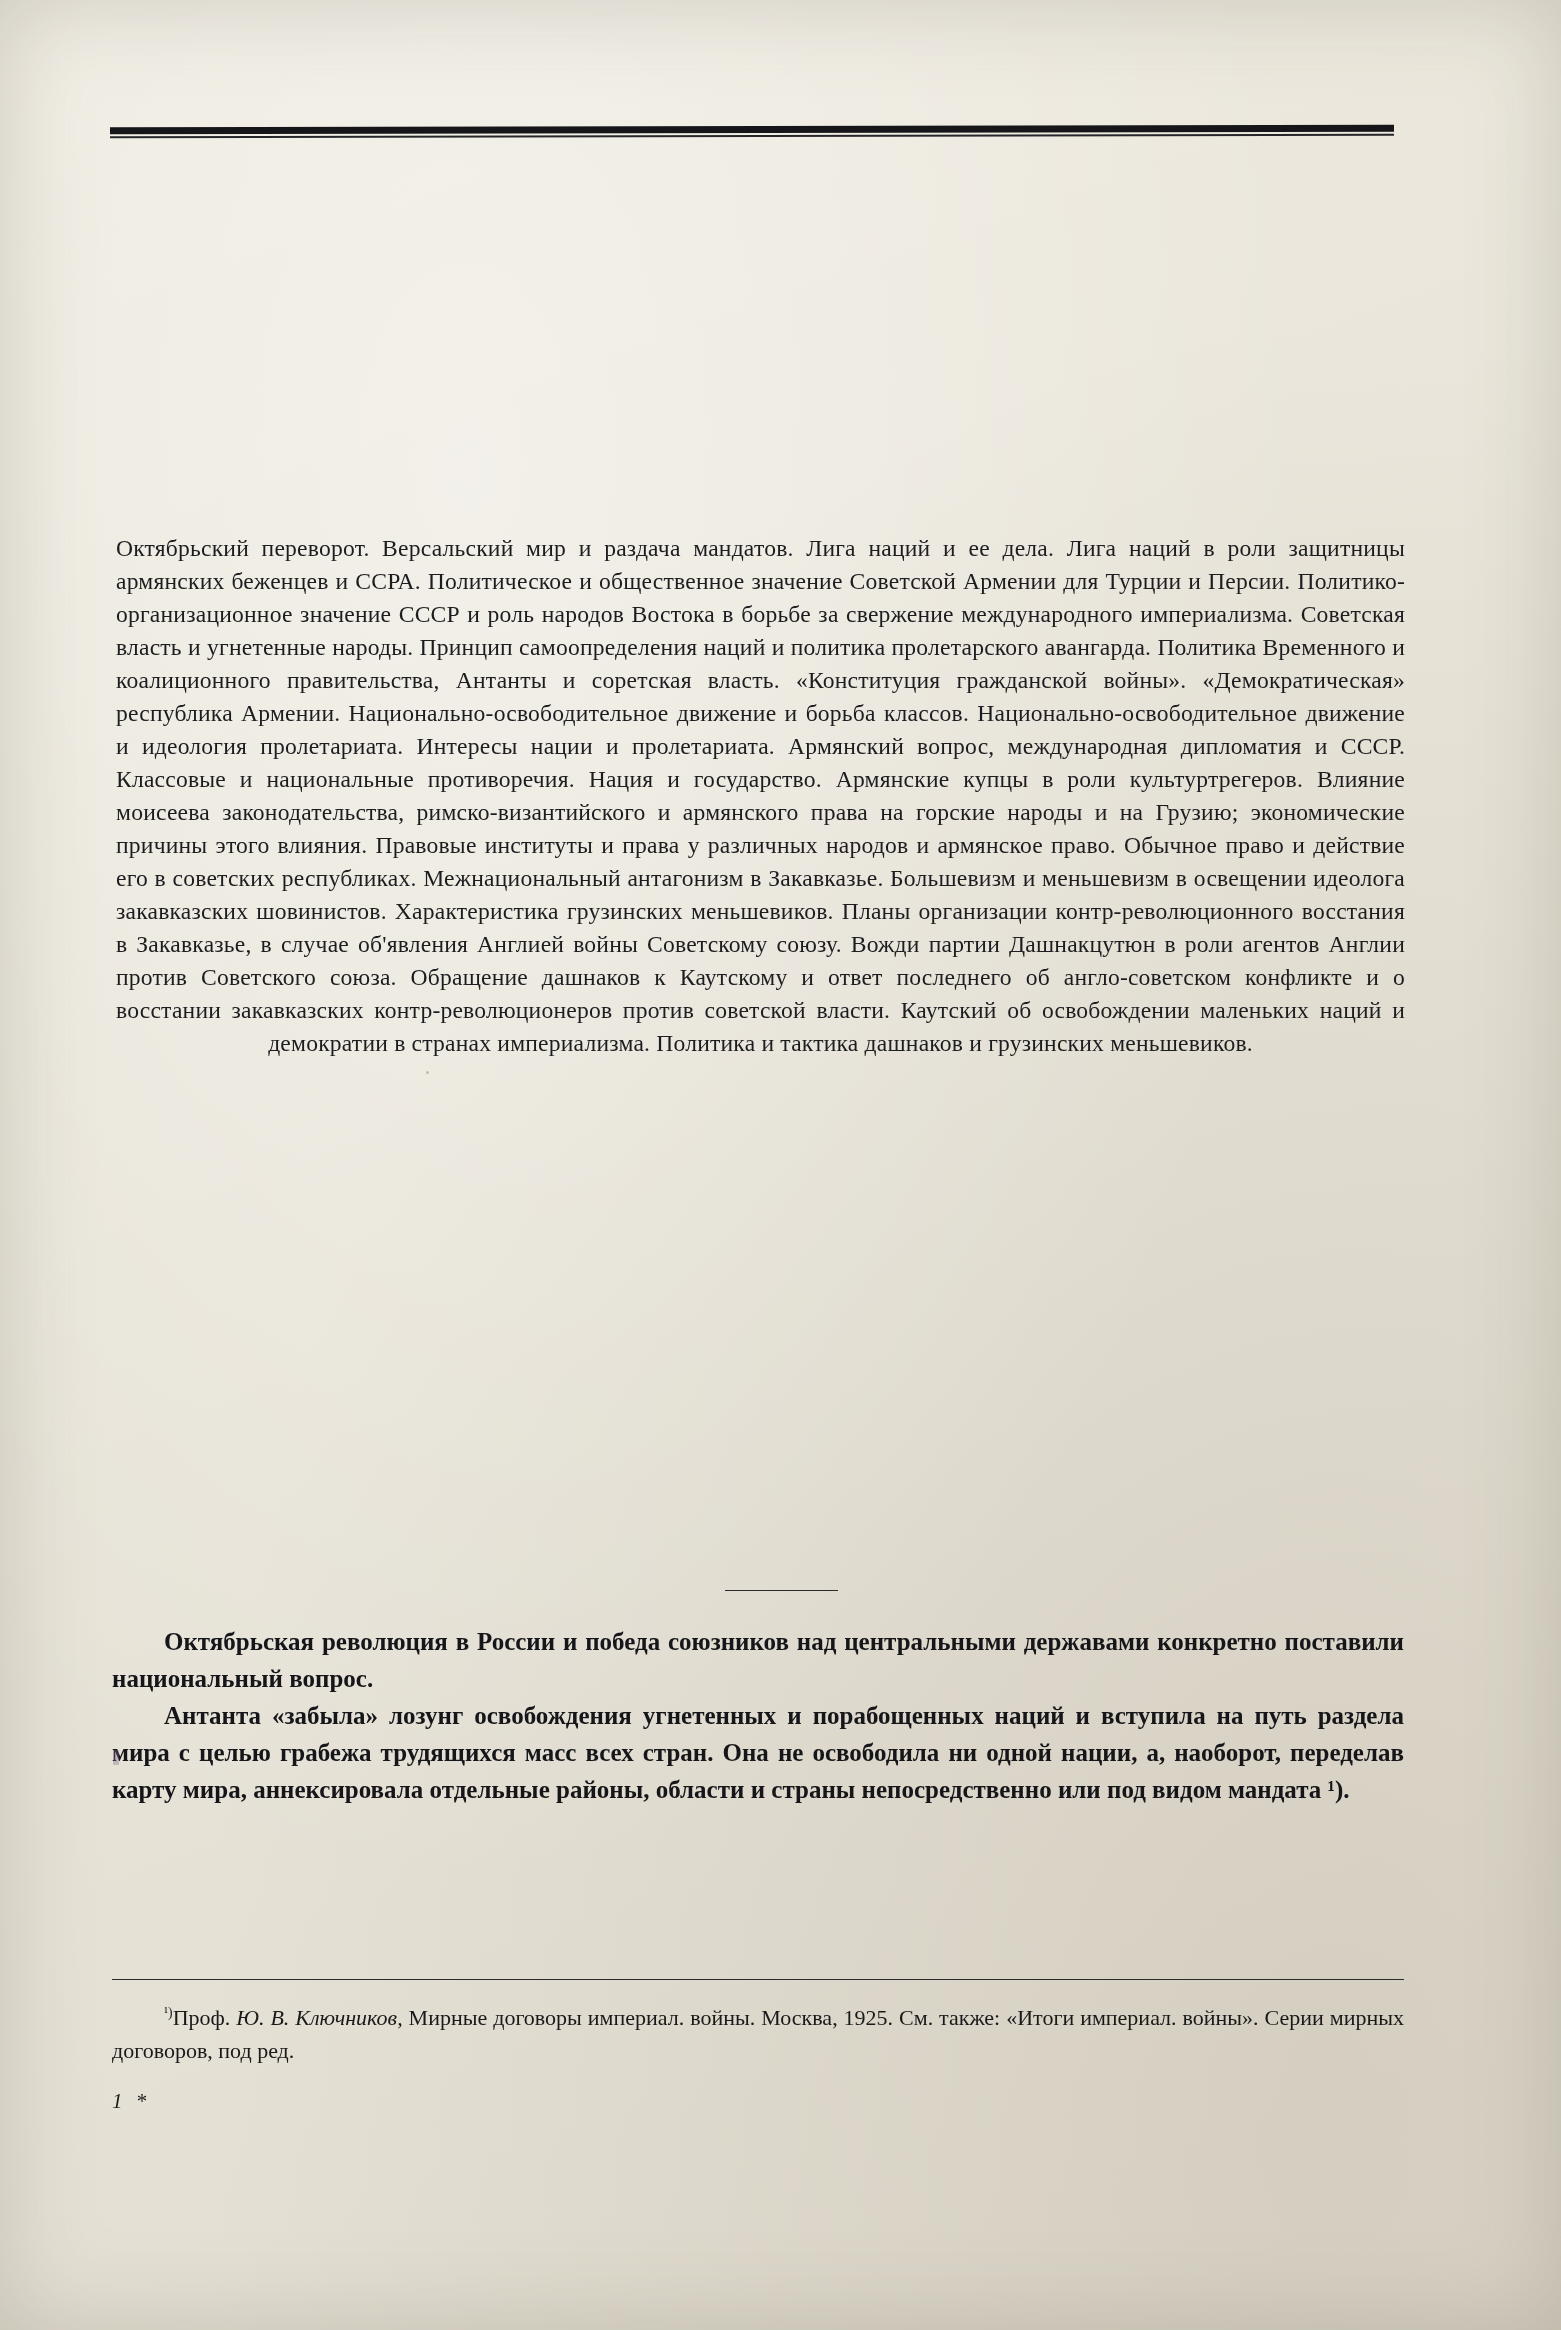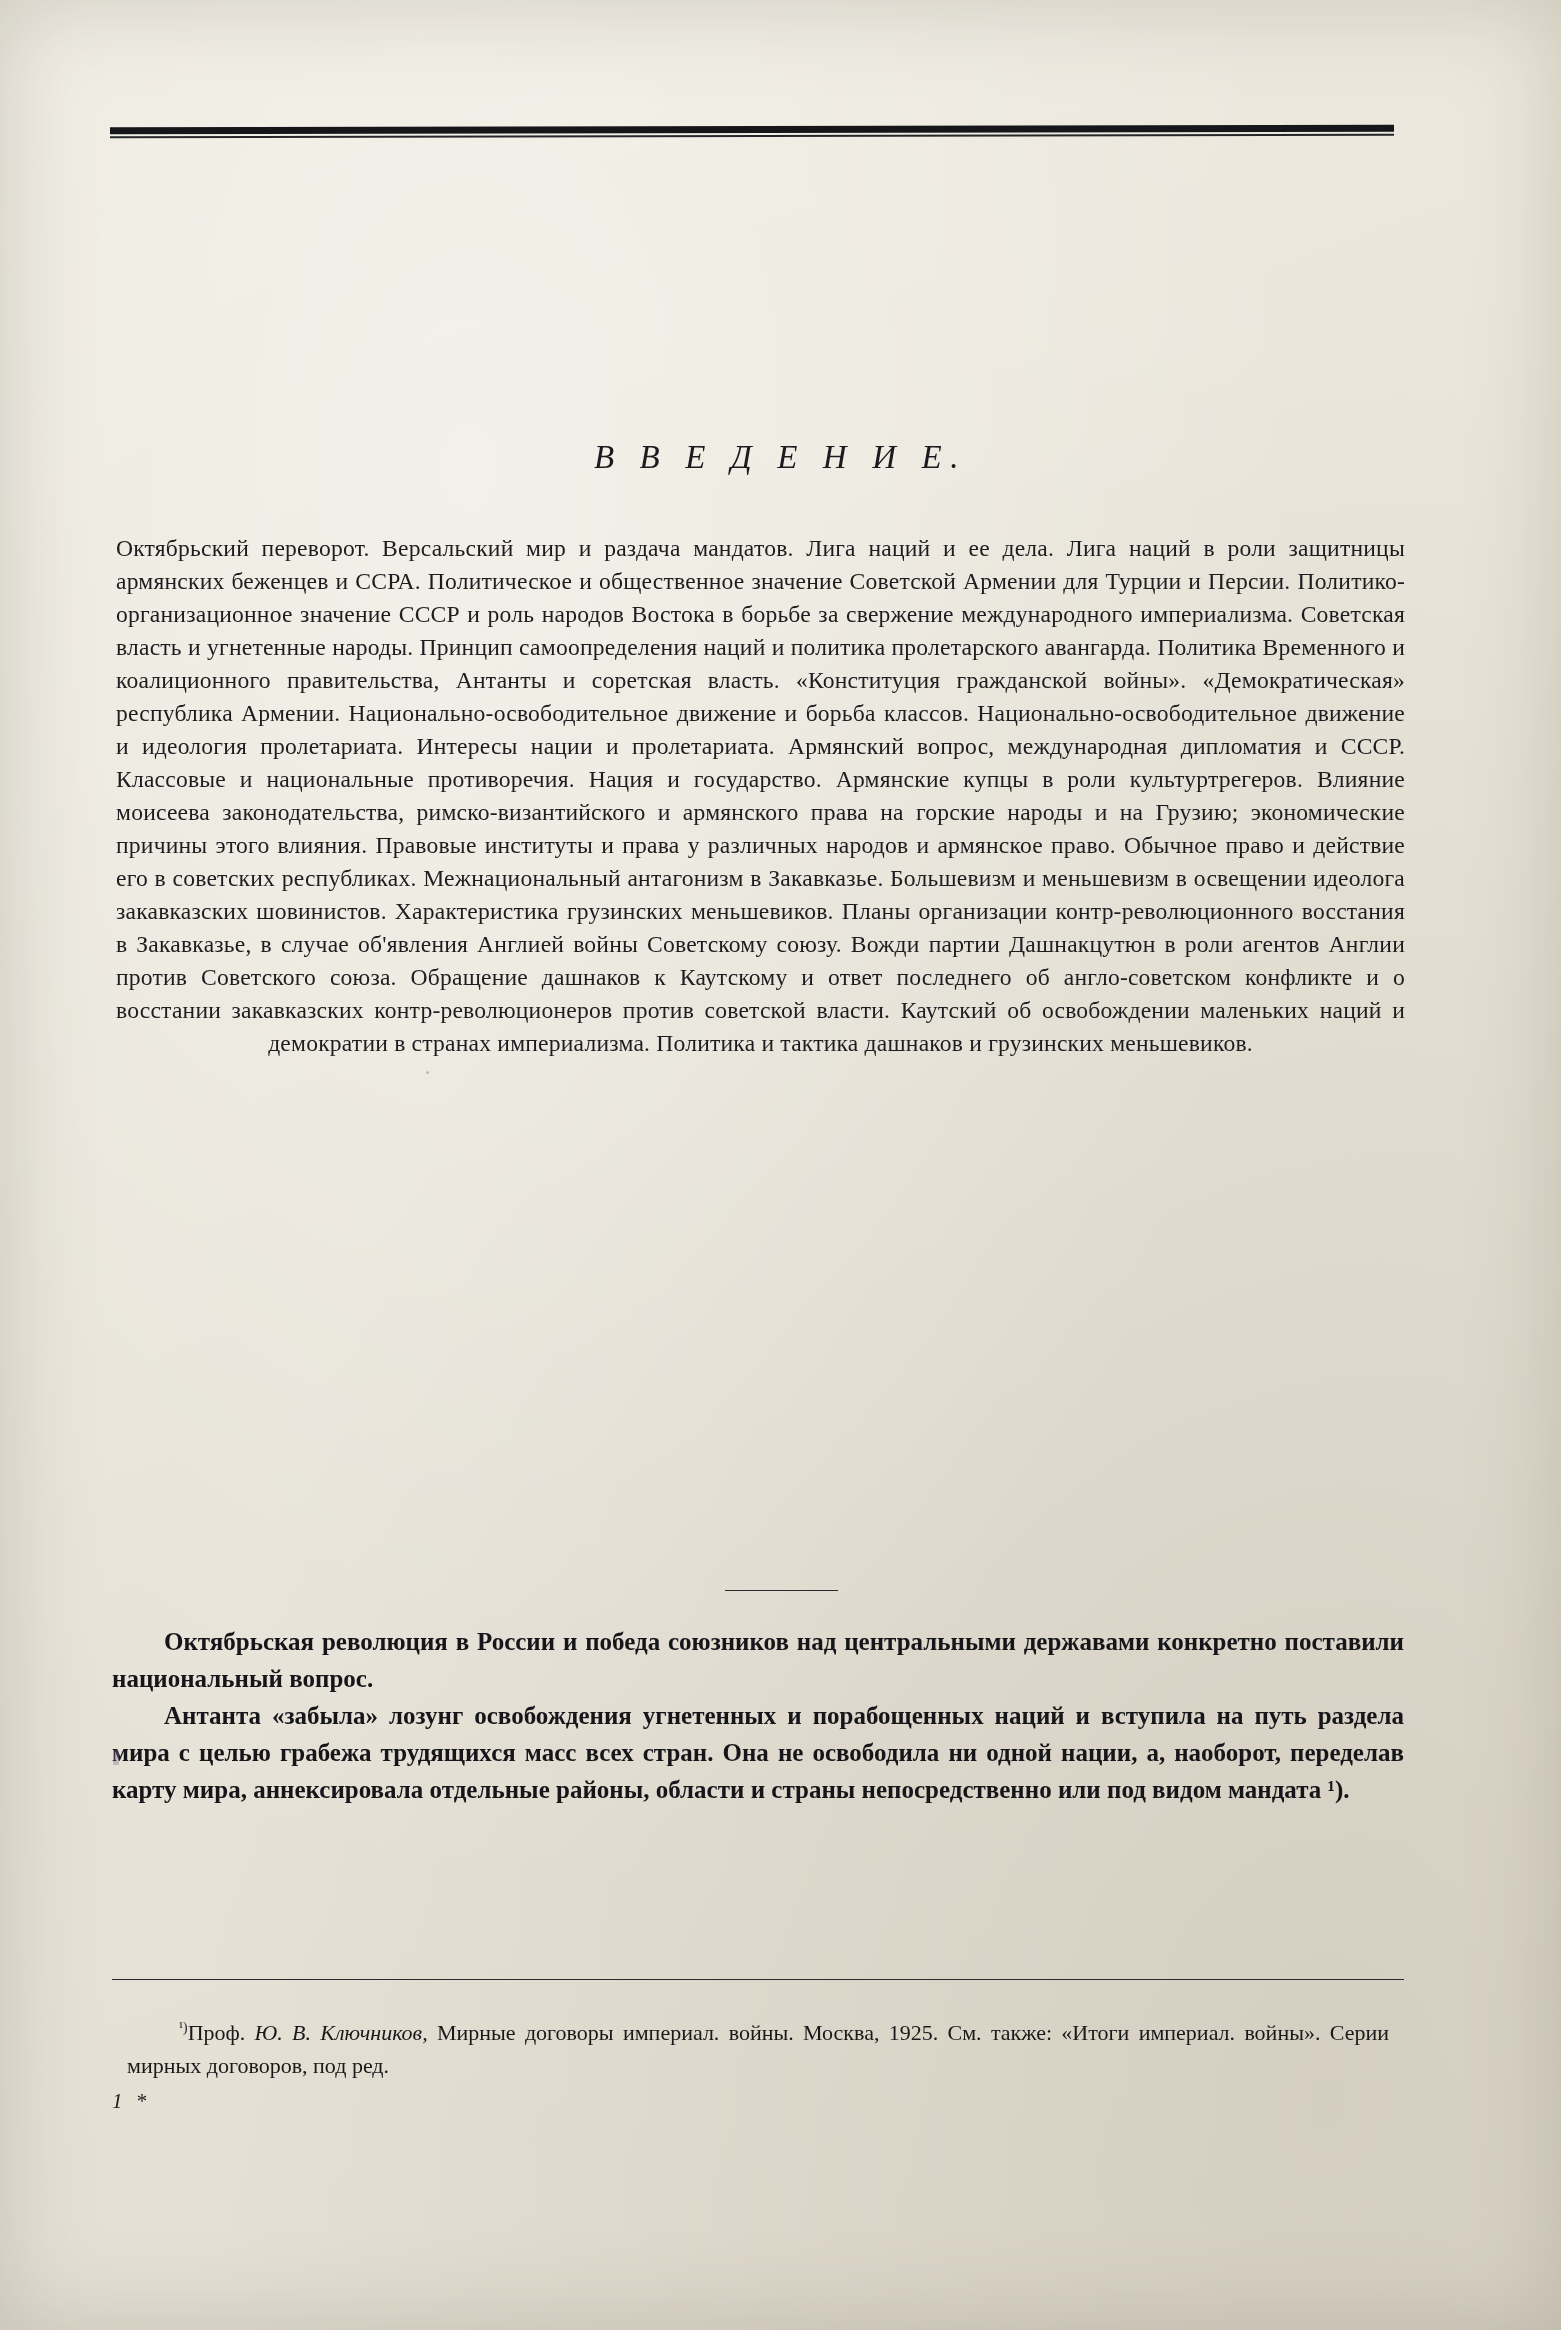--- a/index.html
+++ b/index.html
@@ -118,21 +118,21 @@
   .footnote {
     position: absolute;
     left: 112px;
     top: 1996px;
     width: 1292px;
     font-size: 22px;
     line-height: 33px;
     text-align: justify;
     color: #191919;
   }
-  .footnote p { margin: 15px; text-indent: 52px; }
+  .footnote p { margin: 0; text-indent: 52px; }
   .footnote .it { font-style: italic; }
   sup { font-size: 0.62em; vertical-align: super; }
 
   .folio {
     position: absolute;
     left: 112px;
     top: 2089px;
     font-style: italic;
     font-size: 21px;
     color: #1b1b1b;
@@ -159,21 +159,20 @@
 <div class="page">
   <div class="paper-tint"></div>
 
   <div class="content">
 
     <div class="top-rule">
       <div class="bar-thick"></div>
       <div class="bar-thin"></div>
     </div>
 
-    <div class="heading">В В Е Д Е Н И Е.</div>
 
     <div class="abstract">Октябрьский переворот. Версальский мир и раздача мандатов. Лига наций и ее дела. Лига наций в роли защитницы армянских беженцев и ССРА. Политическое и общественное значение Советской Армении для Турции и Персии. Политико-организационное значение СССР и роль народов Востока в борьбе за свержение международного империализма. Советская власть и угнетенные народы. Принцип самоопределения наций и политика пролетарского авангарда. Политика Временного и коалиционного правительства, Антанты и соретская власть. «Конституция гражданской войны». «Демократическая» республика Армении. Национально-освободительное движение и борьба классов. Национально-освободительное движение и идеология пролетариата. Интересы нации и пролетариата. Армянский вопрос, международная дипломатия и СССР. Классовые и национальные противоречия. Нация и государство. Армянские купцы в роли культуртрегеров. Влияние моисеева законодательства, римско-византийского и армянского права на горские народы и на Грузию; экономические причины этого влияния. Правовые институты и права у различных народов и армянское право. Обычное право и действие его в советских республиках. Межнациональный антагонизм в Закавказье. Большевизм и меньшевизм в освещении идеолога закавказских шовинистов. Характеристика грузинских меньшевиков. Планы организации контр-революционного восстания в Закавказье, в случае об'явления Англией войны Советскому союзу. Вожди партии Дашнакцутюн в роли агентов Англии против Советского союза. Обращение дашнаков к Каутскому и ответ последнего об англо-советском конфликте и о восстании закавказских контр-революционеров против советской власти. Каутский об освобождении маленьких наций и демократии в странах империализма. Политика и тактика дашнаков и грузинских меньшевиков.</div>
 
     <div class="divider"></div>
 
     <div class="body-text">
       <p>Октябрьская революция в России и победа союзников над центральными державами конкретно поставили национальный вопрос.</p>
       <p>Антанта «забыла» лозунг освобождения угнетенных и порабощенных наций и вступила на путь раздела мира с целью грабежа трудящихся масс всех стран. Она не освободила ни одной нации, а, наоборот, переделав карту мира, аннексировала отдельные районы, области и страны непосредственно или под видом мандата ¹).</p>
     </div>
 

